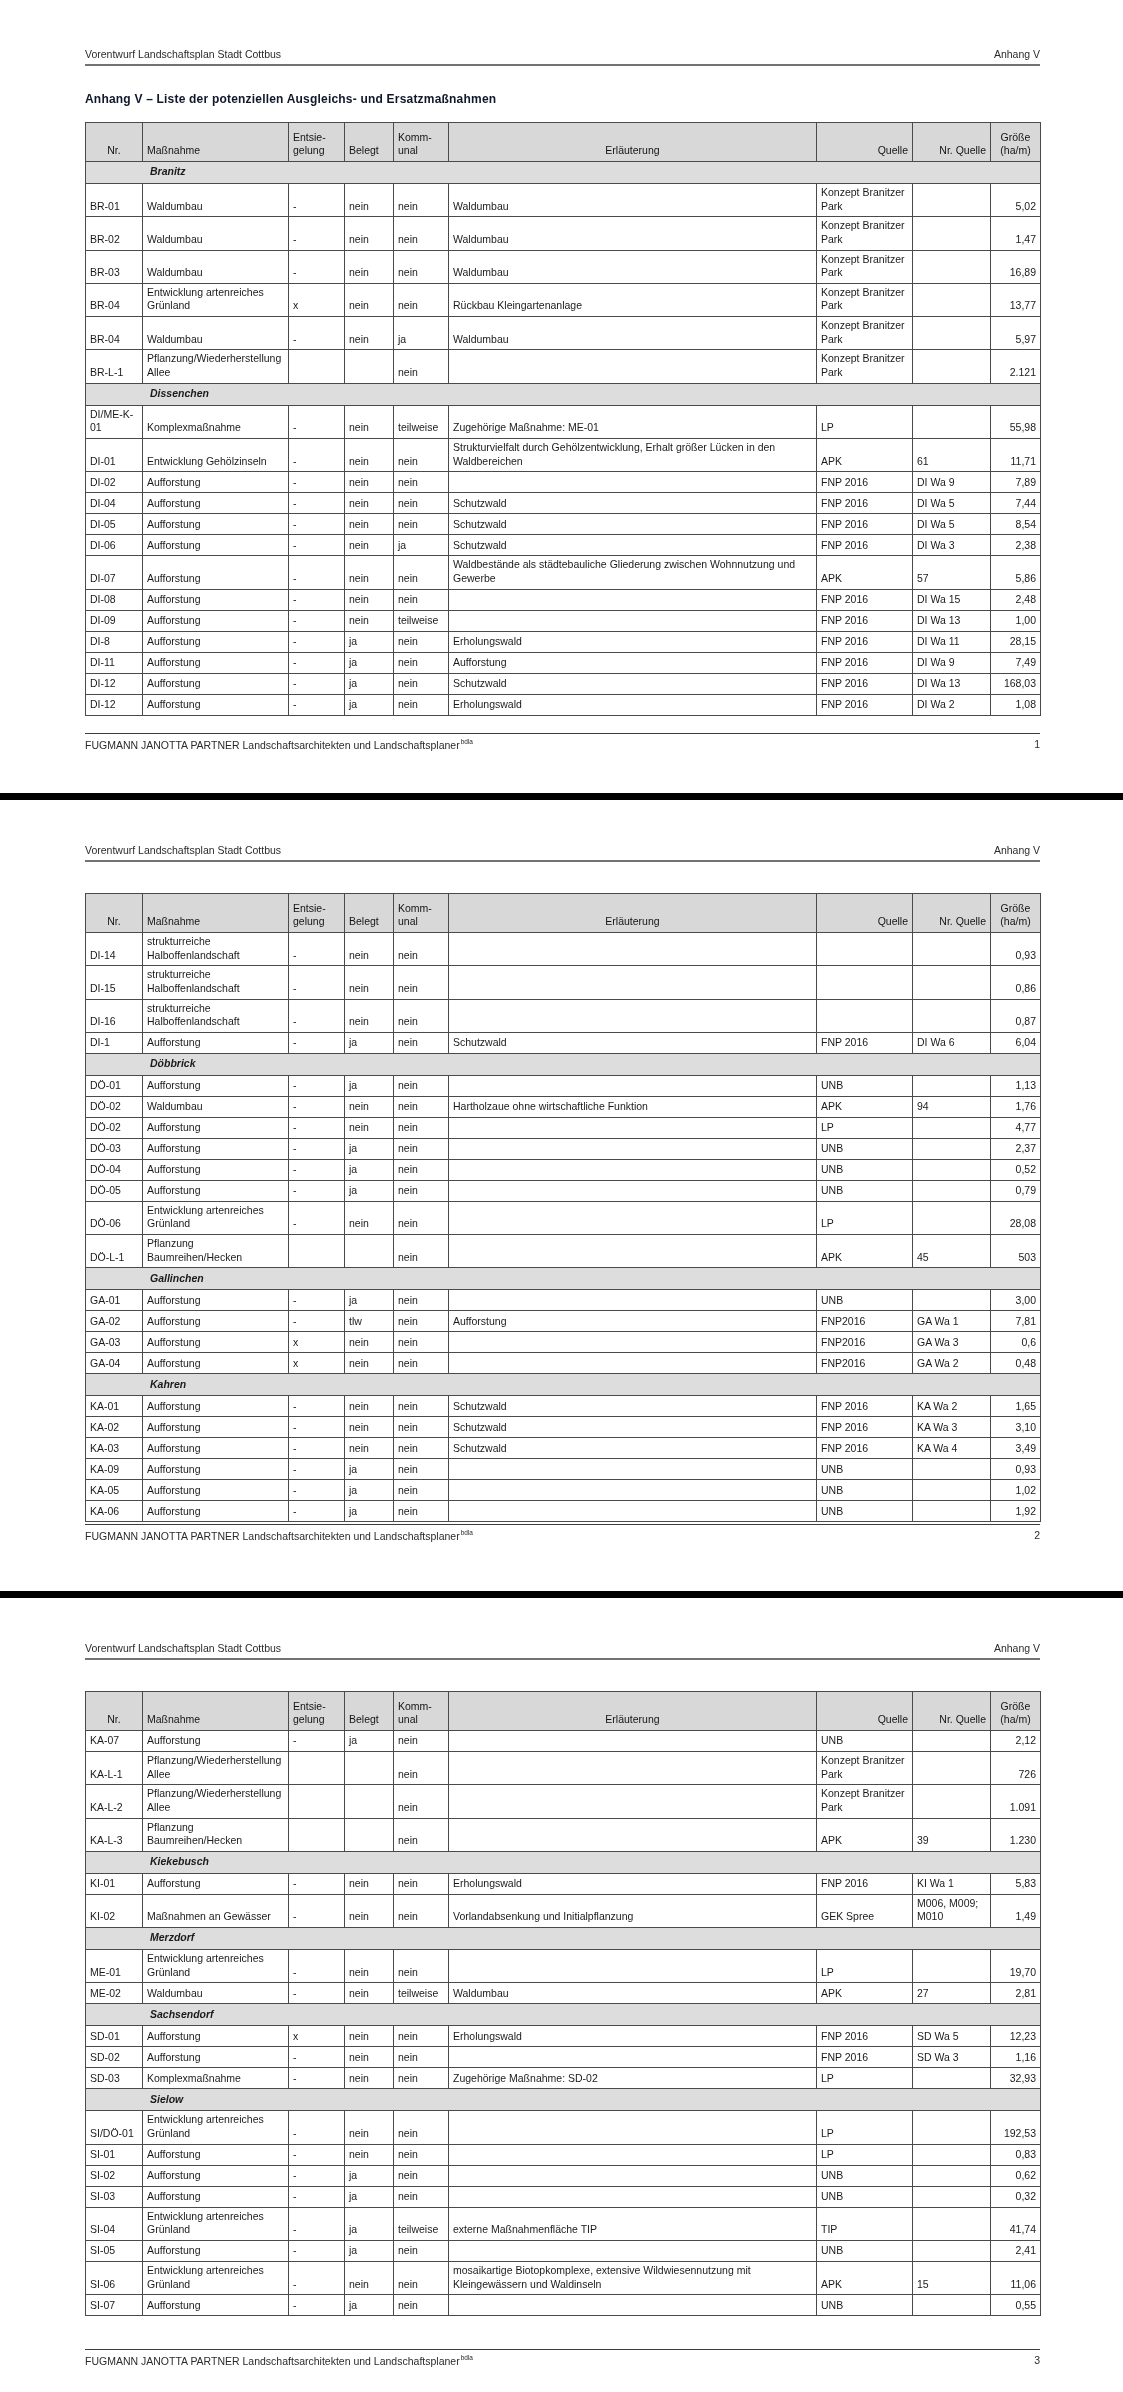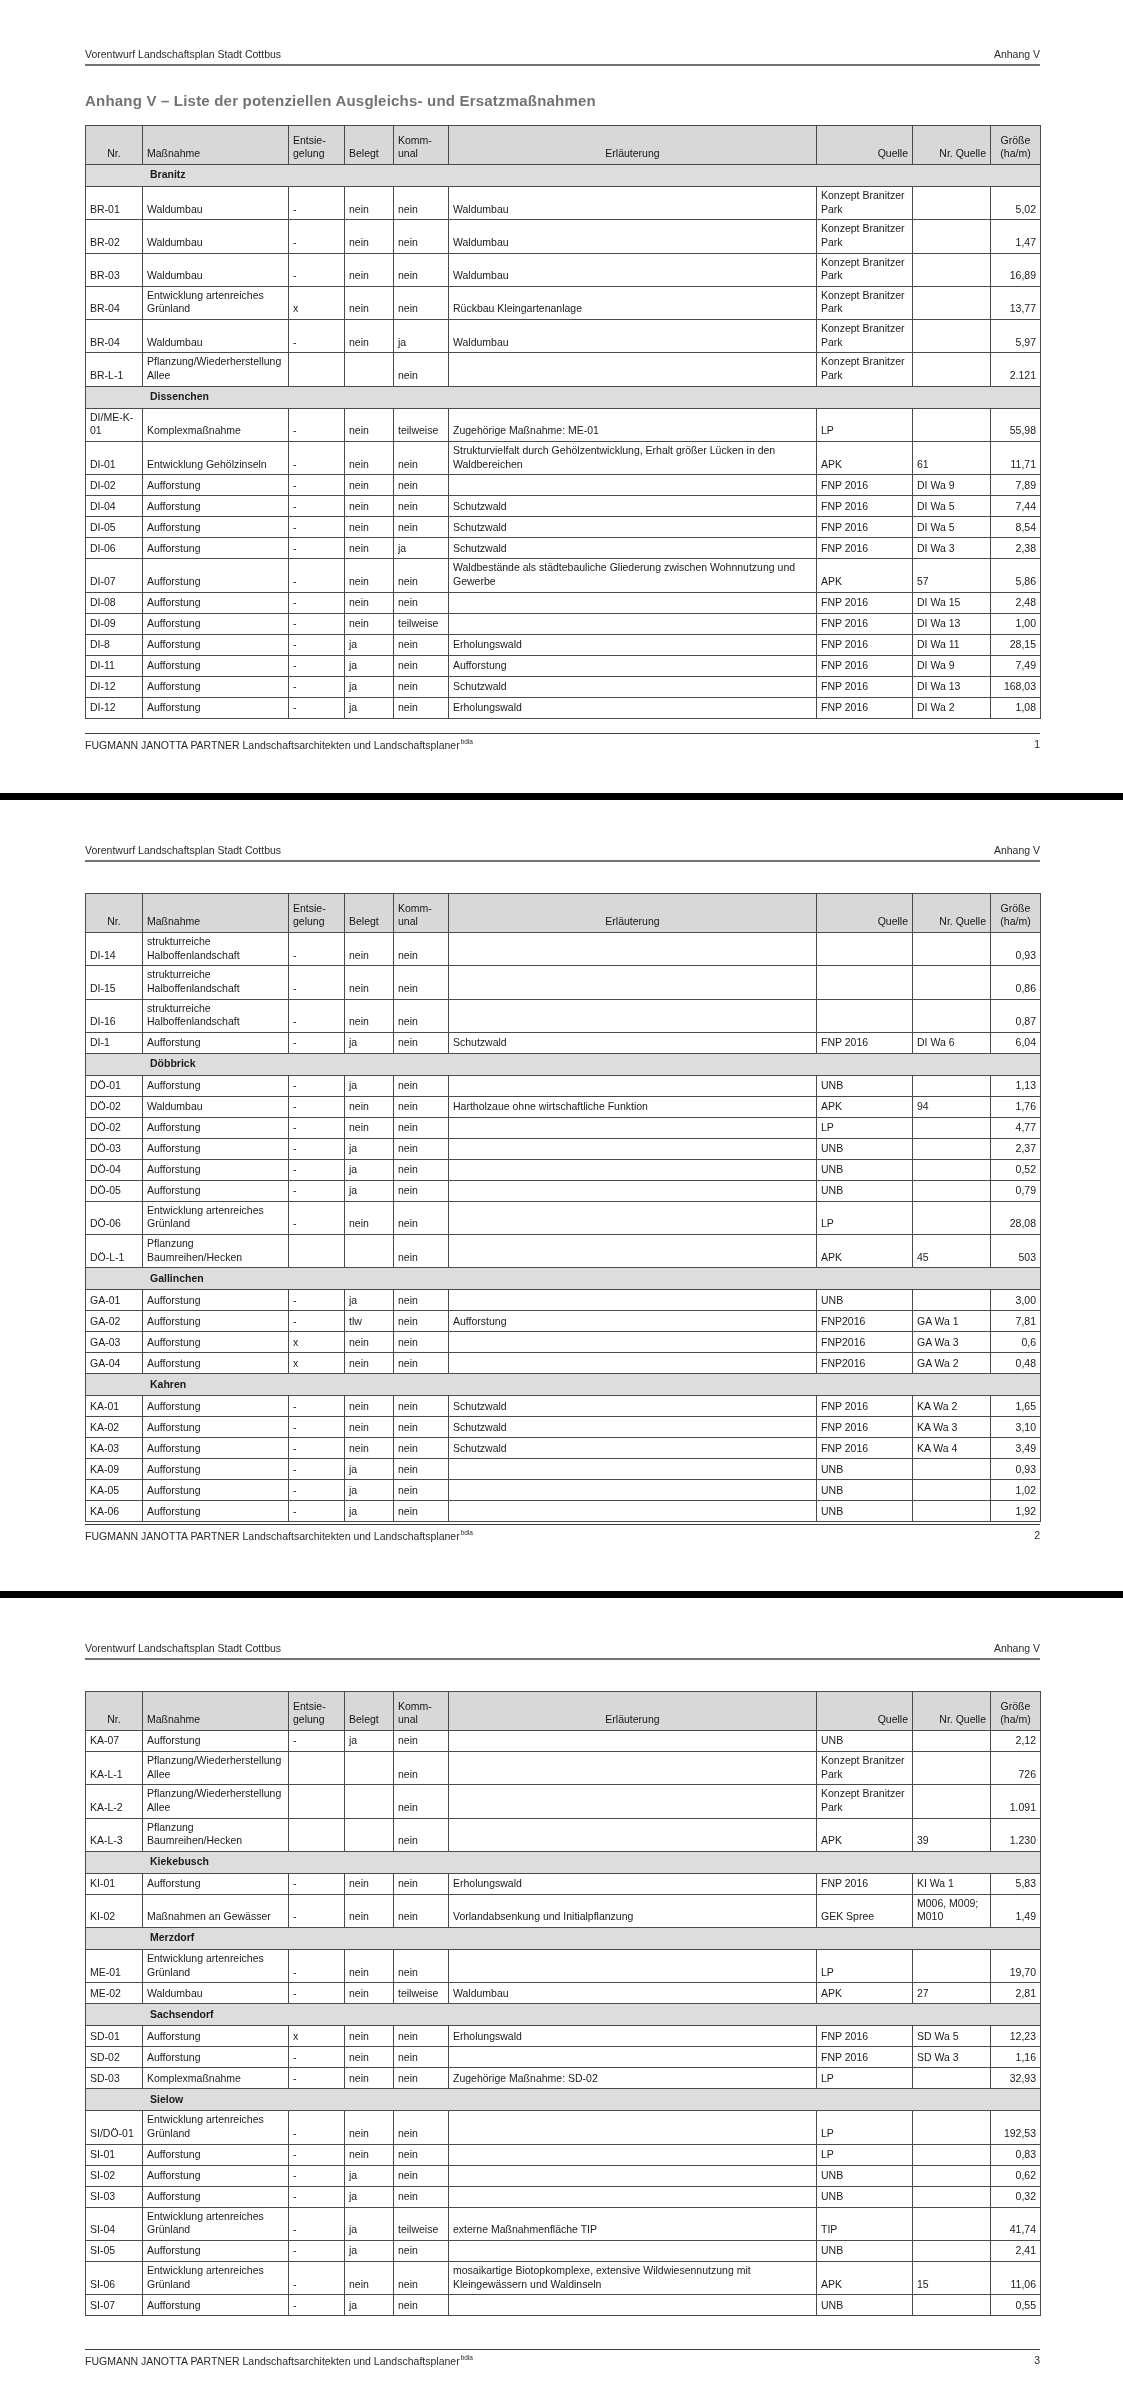--- a/index.html
+++ b/index.html
@@ -21,21 +21,21 @@
   .page-3{height:792px;padding-top:44px;}
   .separator{height:7px;background:#000000;width:1123px;}
 
   .page-header{
     display:flex;justify-content:space-between;align-items:flex-end;
     font-size:10.5px;color:#2b2b2b;
     border-bottom:2px solid #737373;
     padding-bottom:4px;
   }
   .doc-title{
-    font-size:15px;font-weight:bold;color:#737373;
+    font-size:12px;font-weight:bold;color:#0f172a;
     margin:26px 0 16px 0;letter-spacing:.2px;
   }
 
   table.measures{
     border-collapse:collapse;
     width:955px;
     table-layout:fixed;
     font-size:10.5px;line-height:1.3;
     margin-top:14px;
     border:1.5px solid #2f2f2f;
@@ -73,20 +73,21 @@
 
   td.d-groesse{text-align:right;}
   td{height:15px;}
 
   tr.section-row td{
     background:#dddddd;
     font-weight:bold;
     padding-left:64px;
     height:16px;
     vertical-align:middle;
+    font-style:italic;
   }
 
   .page-footer{
     position:absolute;
     left:85px;right:83px;
     display:flex;justify-content:space-between;align-items:flex-start;
     border-top:1.5px solid #3c3c3c;
     padding-top:4px;
     font-size:10.5px;color:#2b2b2b;
   }

